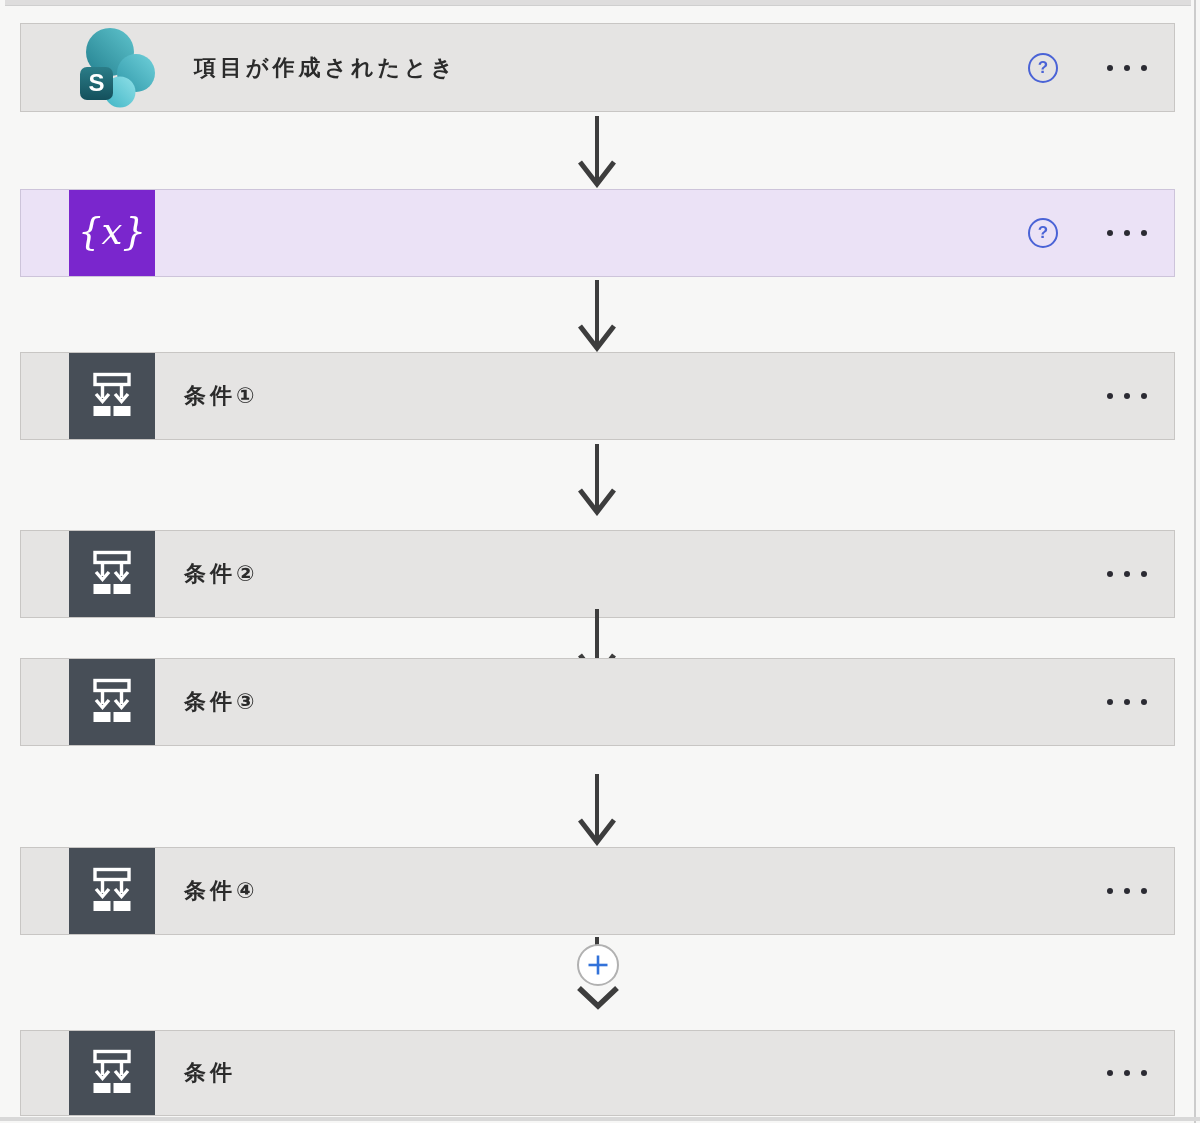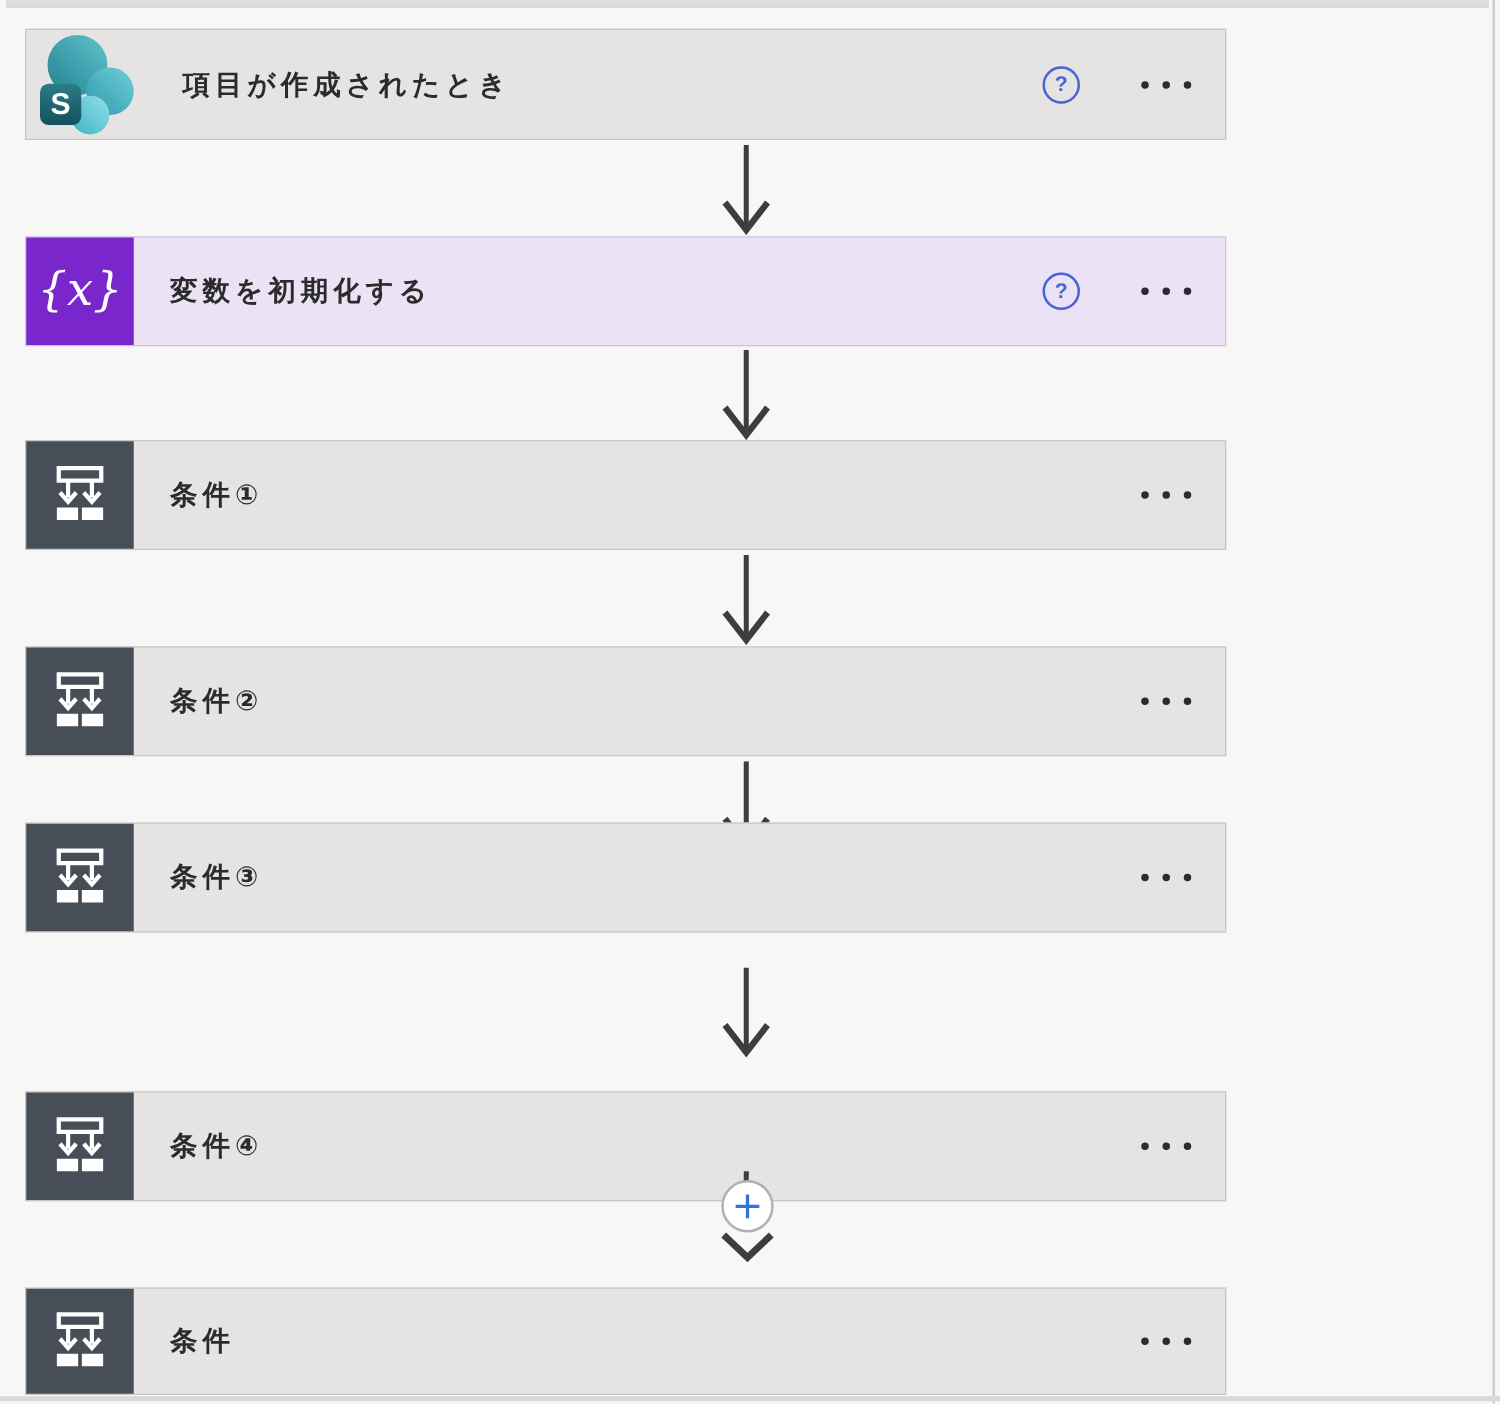--- a/index.html
+++ b/index.html
@@ -15,24 +15,24 @@
   .edge-strip-bottom{
     position:absolute;left:0;top:1117px;width:1200px;height:4px;
     background:#d8d8d8;
   }
   .canvas-right-border{
     position:absolute;left:1194px;top:0;width:2px;height:1123px;
     background:#cccccc;
   }
   
   .card{
-    position:absolute;left:20px;width:961px;height:88px;
+    position:absolute;left:20px;width:1155px;height:88px;
     background:var(--card-bg,#e5e4e3);
     border:1px solid var(--card-border,#c8c6c4);
-    box-sizing:border-box;display:flex;align-items:center;
+    box-sizing:border-box;display:flex;align-items:center;padding-left:48px;
   }
   .card.variable{
     background:var(--variable-card-bg,#ebe2f6);
     border-color:#cdc4da;
   }
   .iconbox{
     width:86px;flex:0 0 86px;align-self:stretch;
     display:flex;align-items:center;justify-content:center;
   }
   .iconbox.cond{background:var(--condition-accent,#474e57);}
@@ -146,21 +146,20 @@
 </div>
 
 <svg class="arrow" style="top:116px" viewBox="0 0 42 72">
     <use href="#i-arrow"></use>
   </svg>
 
 <div class="card variable" style="top:189px;height:88px">
   <div class="iconbox vari">
     <span class="fx-glyph">{x}</span>
   </div>
-  <div class="label">変数を初期化する</div>
   <div class="right">
     <button class="help-btn">?</button>
     <button class="menu-dots">
         <i></i>
         <i></i>
         <i></i>
       </button>
   </div>
 </div>
 
@@ -181,21 +180,21 @@
         <i></i>
         <i></i>
       </button>
   </div>
 </div>
 
 <svg class="arrow" style="top:444px" viewBox="0 0 42 72">
     <use href="#i-arrow"></use>
   </svg>
 
-<div class="card" style="top:517px;height:88px">
+<div class="card" style="top:530px;height:88px">
   <div class="iconbox cond">
     <svg width="54" height="50">
         <use href="#i-cond"></use>
       </svg>
   </div>
   <div class="label">条件②</div>
   <div class="right">
     <button class="menu-dots">
         <i></i>
         <i></i>
@@ -221,21 +220,21 @@
         <i></i>
         <i></i>
       </button>
   </div>
 </div>
 
 <svg class="arrow" style="top:774px" viewBox="0 0 42 72">
     <use href="#i-arrow"></use>
   </svg>
 
-<div class="card" style="top:873px;height:88px">
+<div class="card" style="top:847px;height:88px">
   <div class="iconbox cond">
     <svg width="54" height="50">
         <use href="#i-cond"></use>
       </svg>
   </div>
   <div class="label">条件④</div>
   <div class="right">
     <button class="menu-dots">
         <i></i>
         <i></i>

